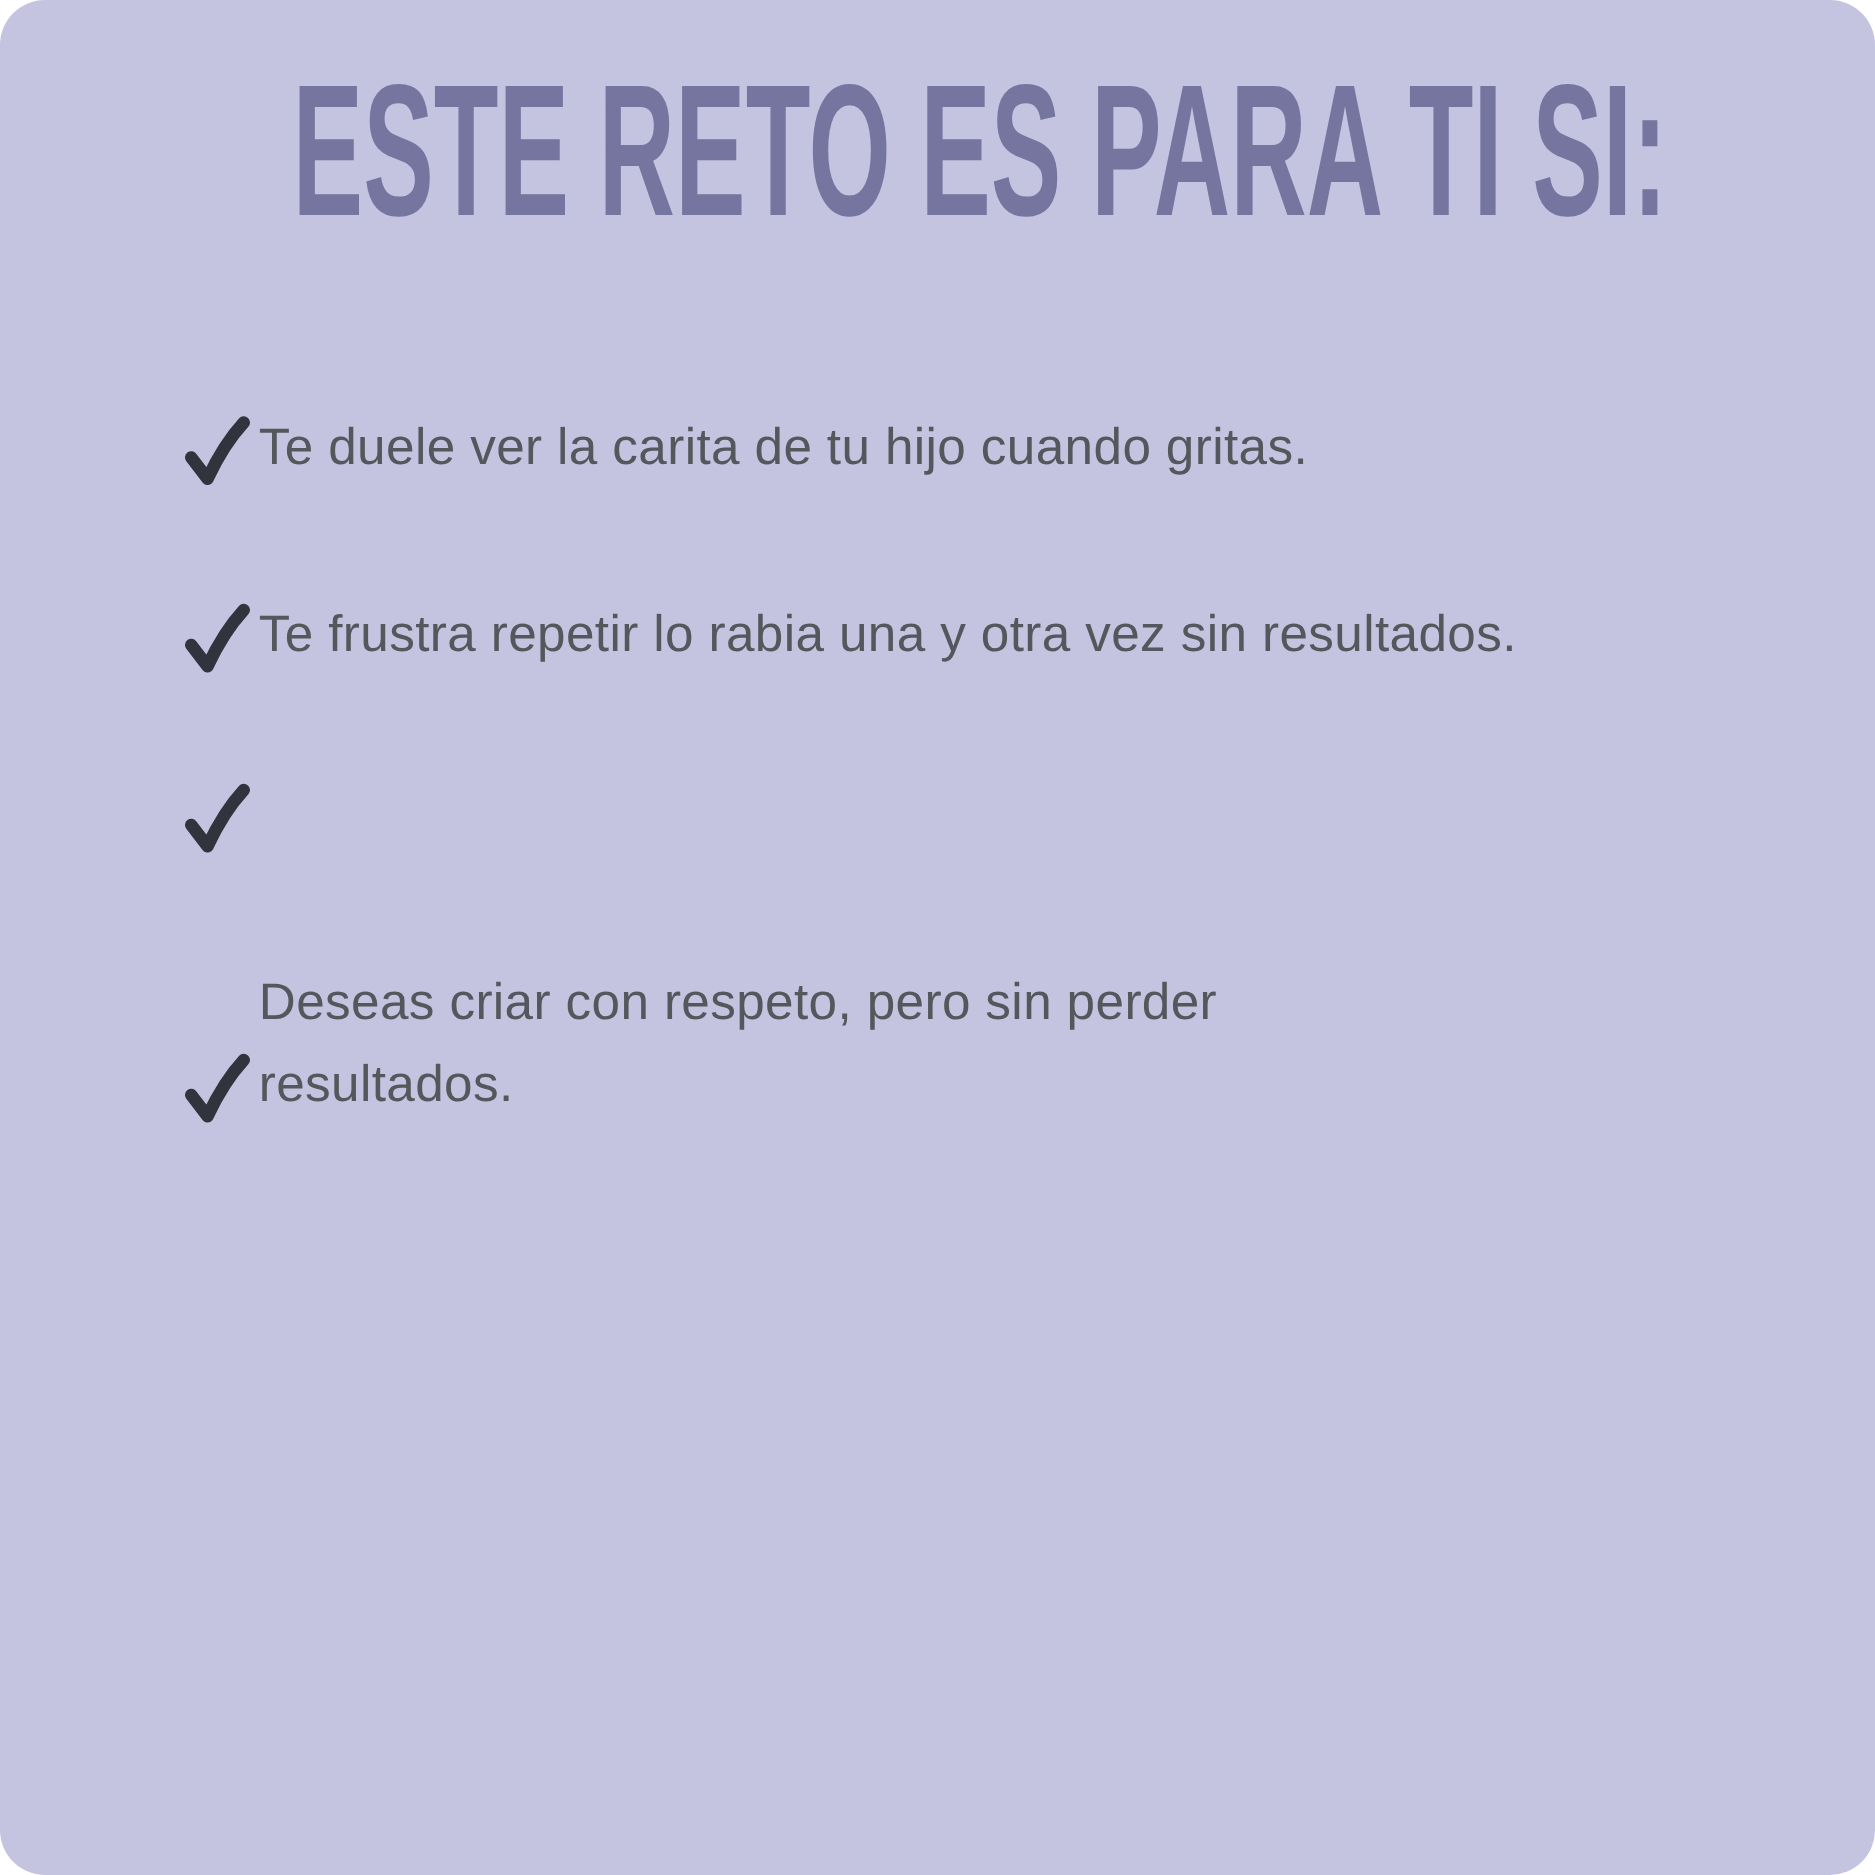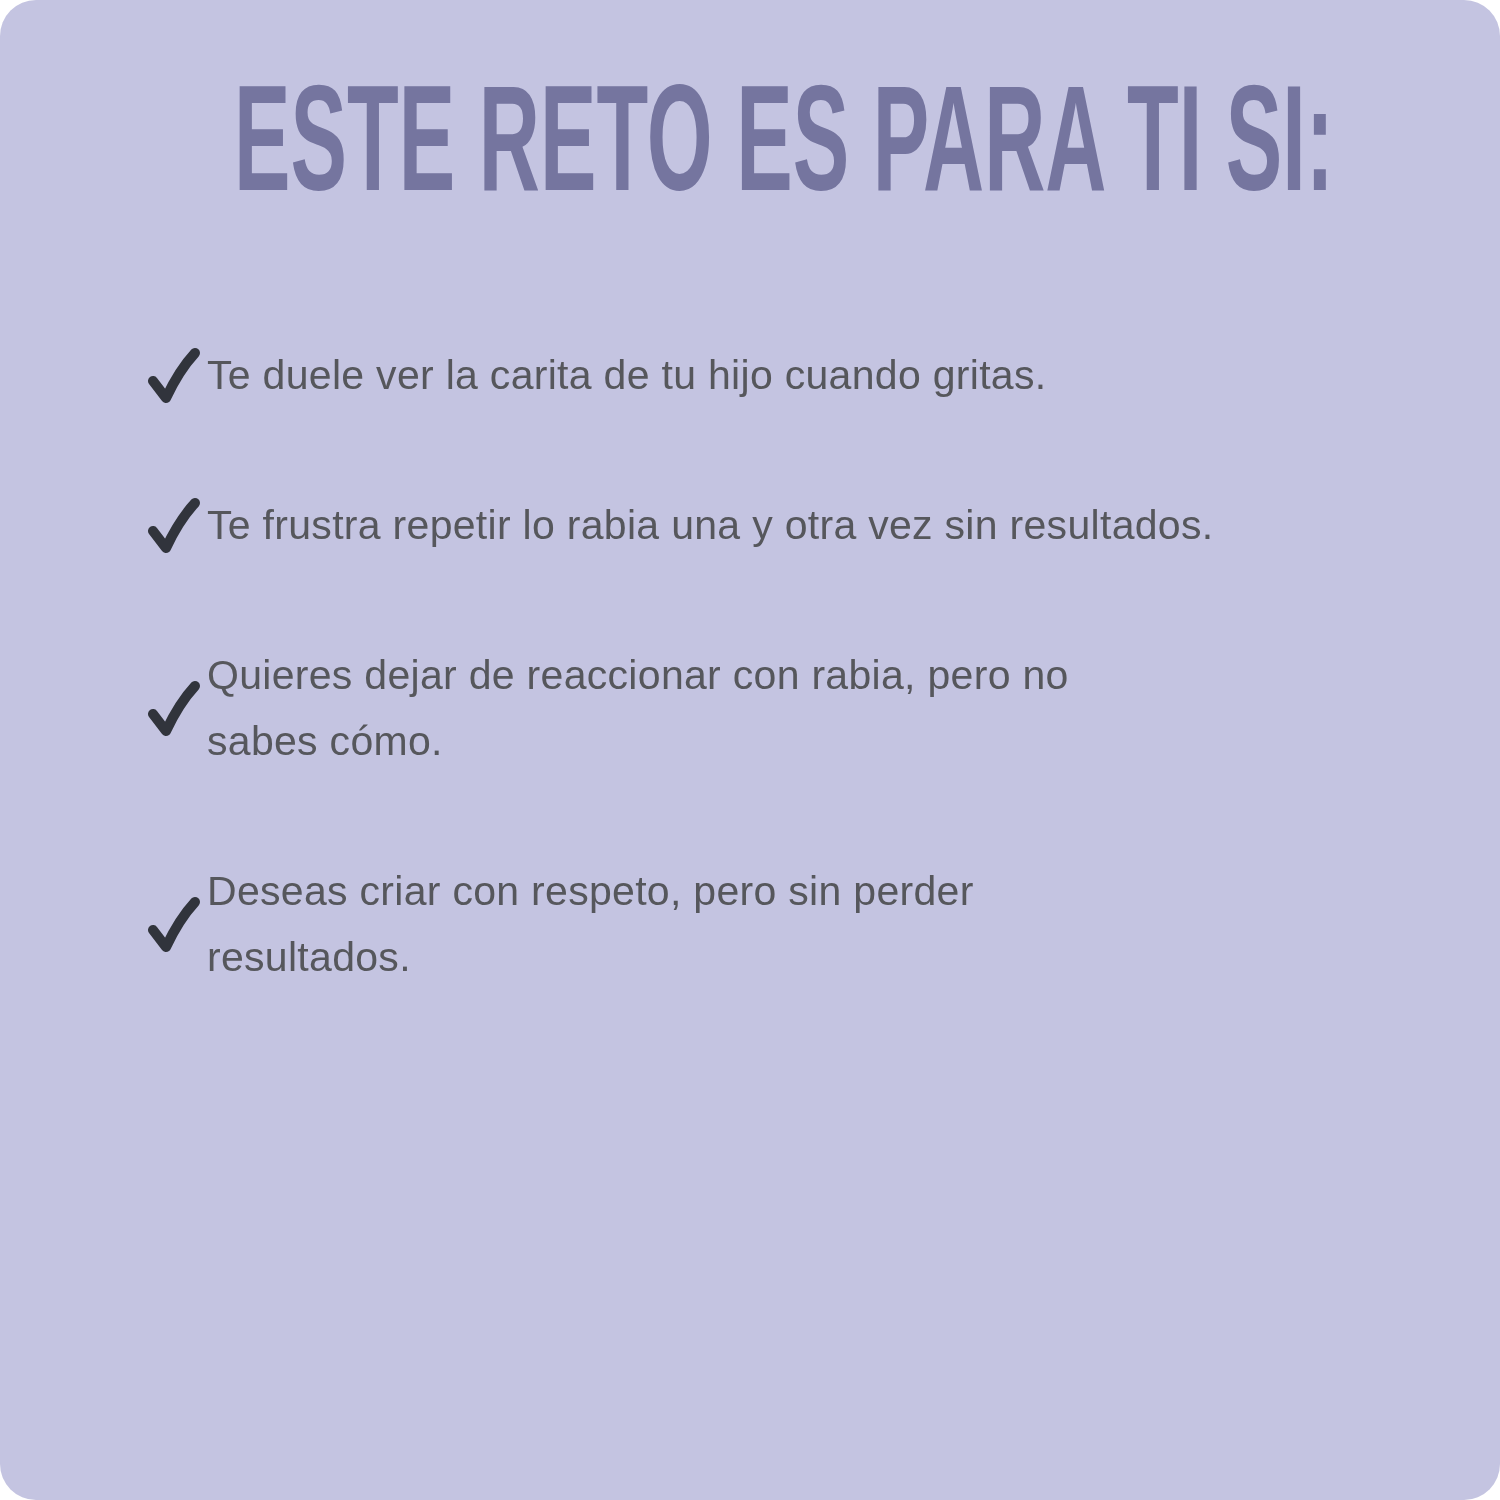--- a/index.html
+++ b/index.html
@@ -12,36 +12,36 @@
     background: #ffffff;
     font-family: "Liberation Sans", sans-serif;
     overflow: hidden;
   }
   .card {
     box-sizing: border-box;
     width: 1500px;
     height: 1500px;
     background: #c4c4e1;
     border-radius: 36px;
-    padding: 78px 80px 0 148px;
+    padding: 60px 80px 0 148px;
   }
   .title-svg {
     display: block;
     margin: 0 auto;
     overflow: visible;
   }
   .checklist {
     margin-top: 132px;
     display: flex;
     flex-direction: column;
     gap: 84px;
   }
   .item {
     display: flex;
-    align-items: center;
+    align-items: flex-end;
     gap: 7px;
   }
   .check-icon {
     flex: 0 0 auto;
     margin-top: 2px;
   }
   .item-text {
     font-size: 41px;
     line-height: 66px;
     letter-spacing: 0.3px;
@@ -75,21 +75,20 @@
       <svg class="check-icon" width="52" height="58" viewBox="0 0 52 58">
         <path d="M5 34 L18 51 C26 34 35 19 47 6" fill="none" stroke-width="10" stroke-linecap="round" stroke-linejoin="round" stroke="#31343c"></path>
       </svg>
       <span class="item-text">Te frustra repetir lo rabia una y otra vez sin resultados.</span>
     </div>
 
     <div class="item">
       <svg class="check-icon" width="52" height="58" viewBox="0 0 52 58">
         <path d="M5 34 L18 51 C26 34 35 19 47 6" fill="none" stroke-width="10" stroke-linecap="round" stroke-linejoin="round" stroke="#31343c"></path>
       </svg>
-      <span class="item-text">Quieres dejar de reaccionar con rabia, pero no sabes cómo.</span>
     </div>
 
     <div class="item">
       <svg class="check-icon" width="52" height="58" viewBox="0 0 52 58">
         <path d="M5 34 L18 51 C26 34 35 19 47 6" fill="none" stroke-width="10" stroke-linecap="round" stroke-linejoin="round" stroke="#31343c"></path>
       </svg>
       <span class="item-text">Deseas criar con respeto, pero sin perder resultados.</span>
     </div>
 
 

